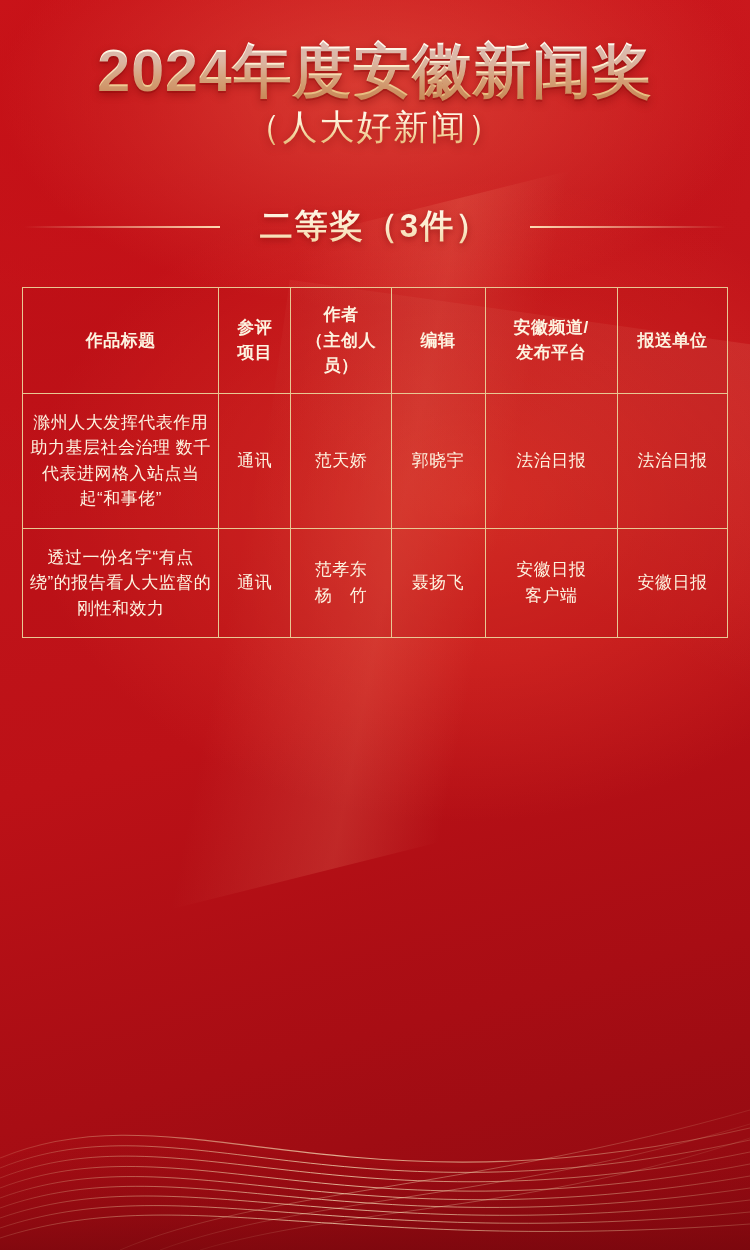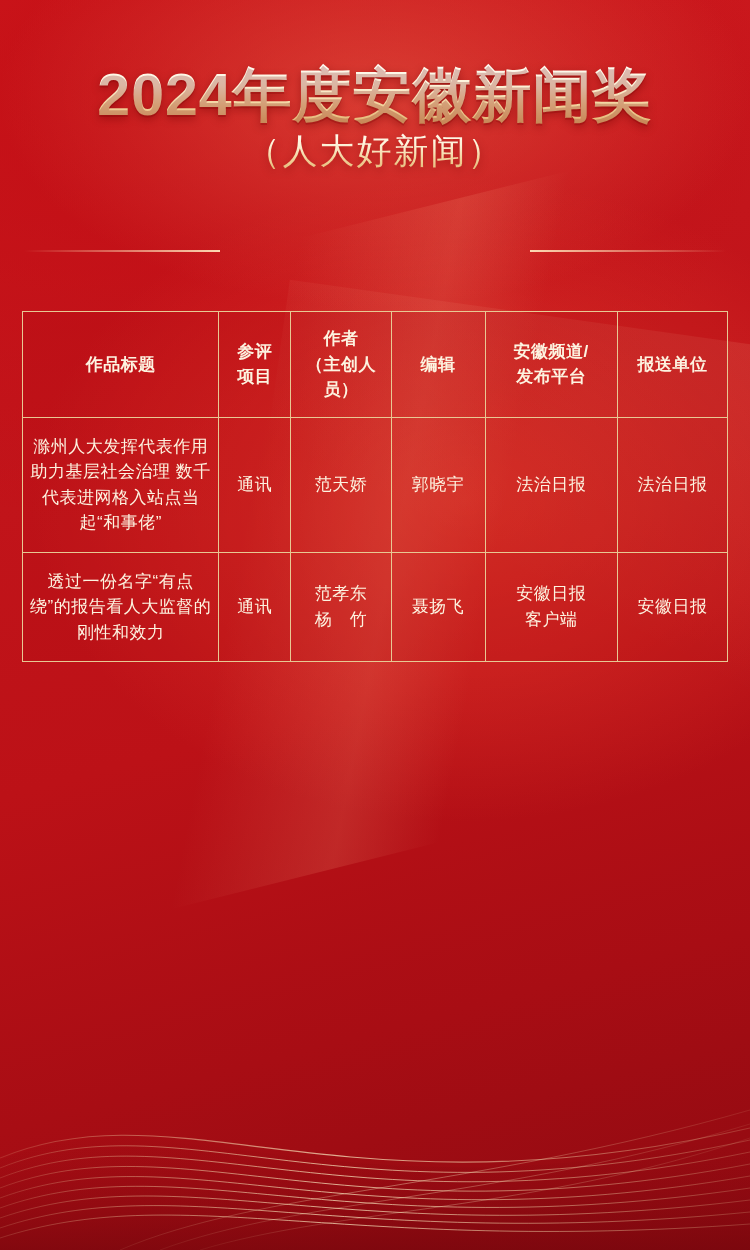--- a/index.html
+++ b/index.html
@@ -54,21 +54,21 @@
     position: absolute;
     left: 0; bottom: 0;
     width: 750px; height: 210px;
     pointer-events: none;
   }
   .bottom-art svg { display: block; }
 
   
   .header {
     position: relative;
-    padding-top: 62px;
+    padding-top: 38px;
     text-align: center;
   }
   .title-main {
     font-size: 59px;
     font-weight: bold;
     letter-spacing: 1px;
     line-height: 1.12;
     background: linear-gradient(180deg, #fffdf6 0%, #fdf0d2 38%, #f0cd92 62%, #d9a martial 100%);
     background: linear-gradient(180deg, #fffdf6 0%, #fdf2d8 36%, #f3d49e 64%, #dfae6a 100%);
     -webkit-background-clip: text;
@@ -192,20 +192,21 @@
   <div class="sweep1"></div>
   <div class="sweep2"></div>
 
   <div class="header">
     <div class="title-main">2024年度安徽新闻奖</div>
     <div class="title-sub">（人大好新闻）</div>
   </div>
 
   <div class="award-band">
     <span class="award-line left"></span>
+    <span class="award-text">二等奖（3件）</span>
     <span class="award-line right"></span>
   </div>
 
   <div class="table-wrap">
     <table class="awards">
       <colgroup>
         <col class="c0">
           <col class="c1">
           <col class="c2">
           <col class="c3">

